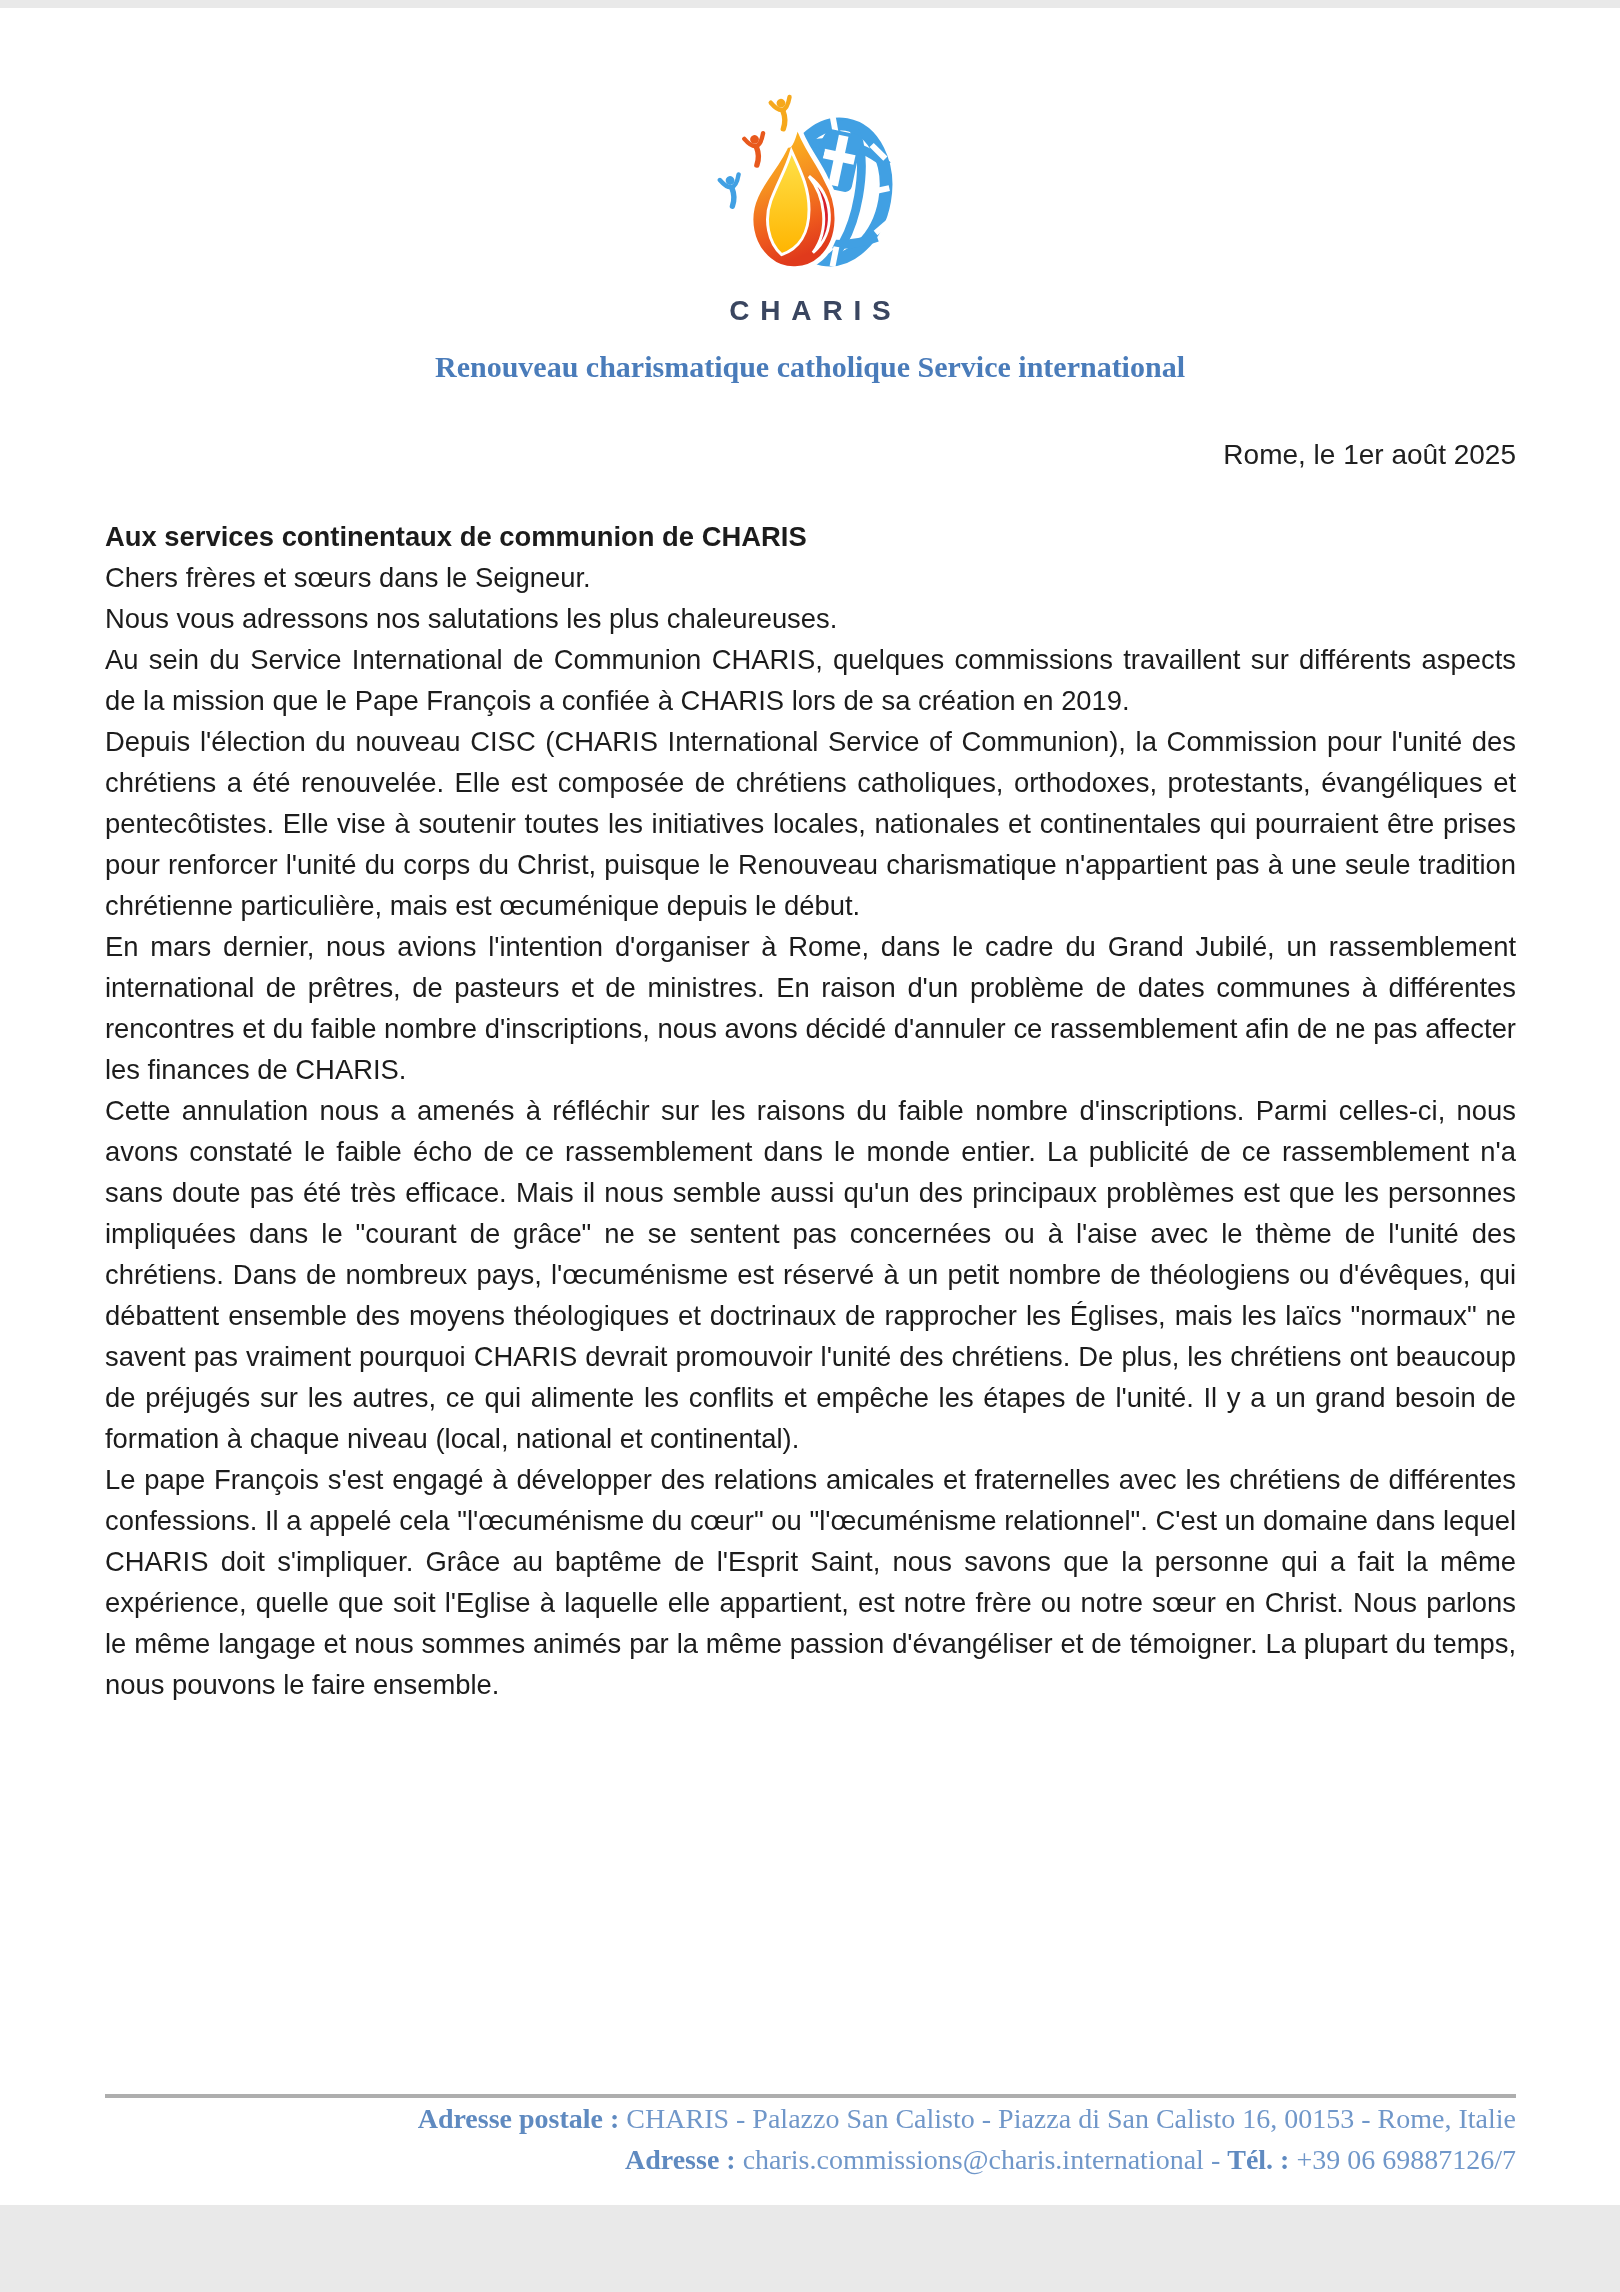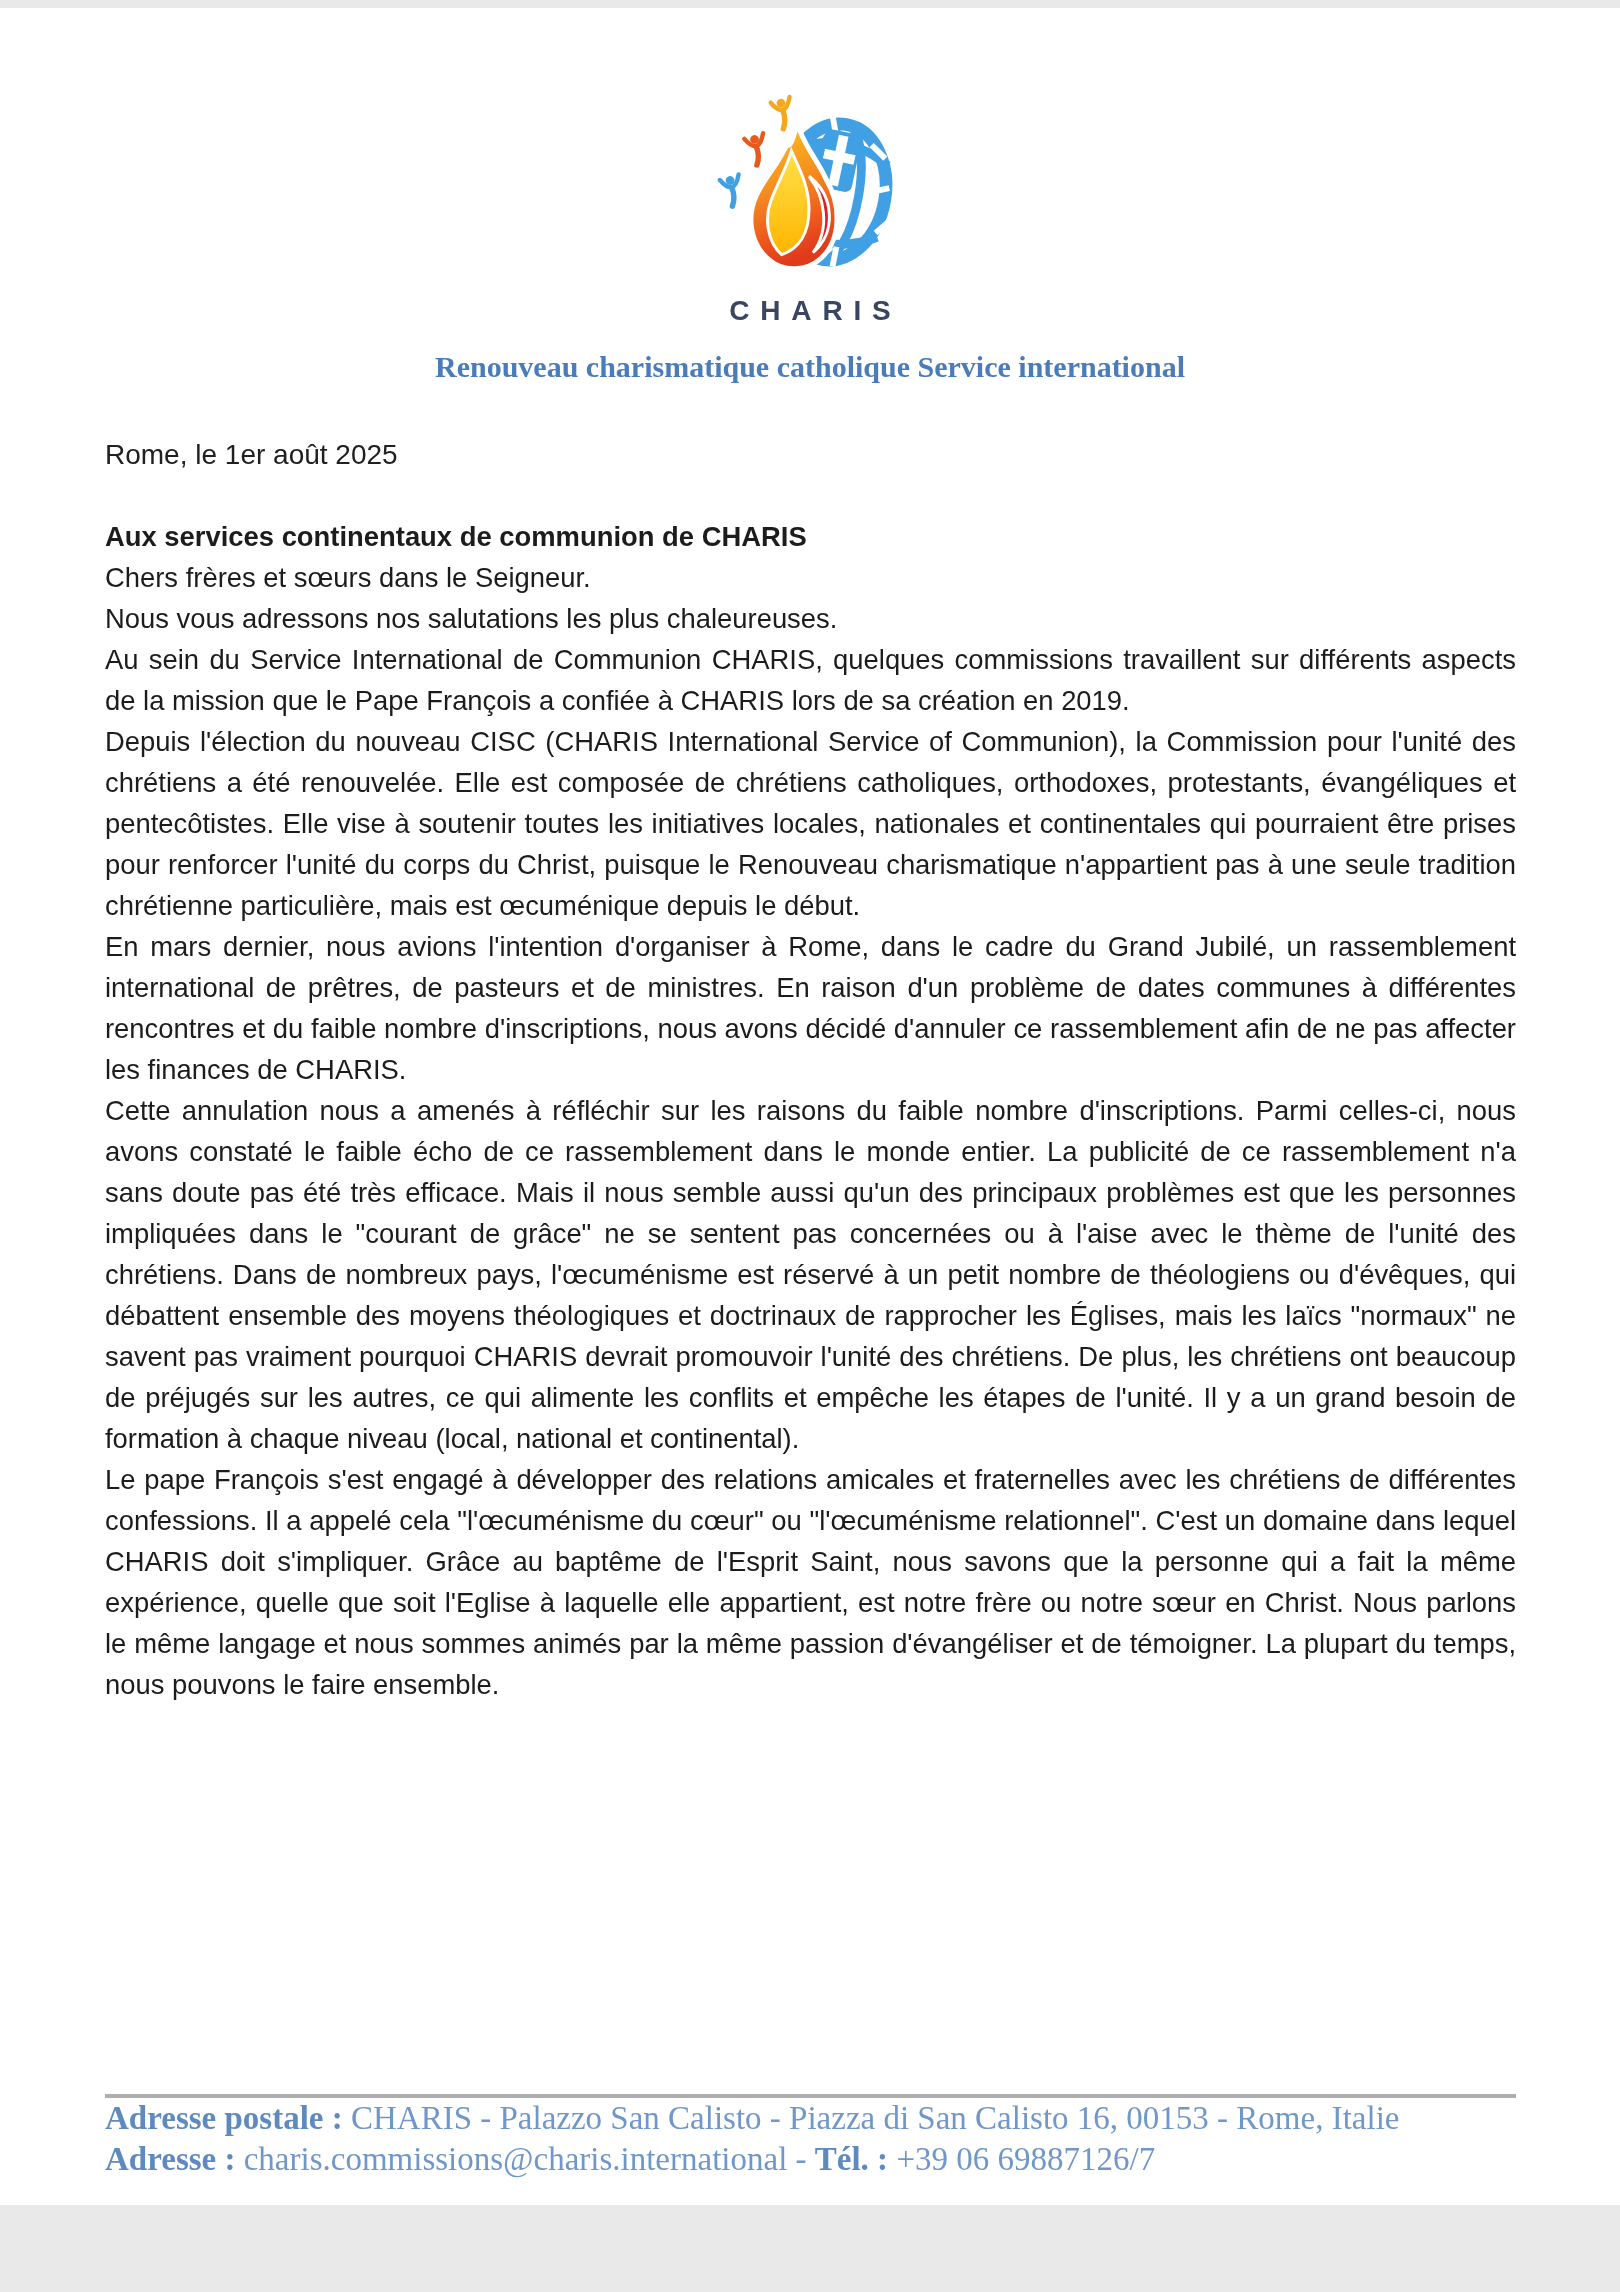--- a/index.html
+++ b/index.html
@@ -24,38 +24,38 @@
   }
   .subtitle{
     margin-top:23.5px;
     font-family:Liberation Serif, serif;
     font-weight:bold;font-size:30px;
     color:#4a7cba;
   }
   
   .dateline{
     position:absolute;top:431px;left:105px;right:104px;
-    font-size:28px;color:#202020;
+    text-align:right;font-size:28px;color:#202020;
   }
   
   .content{
     position:absolute;top:508px;left:105px;right:104px;
     font-size:27.4px;line-height:41px;
   }
   .content p{margin:0;}
   .recipients{font-weight:bold;}
   .blk{margin-top:30px;}
   .para{text-align:justify;}
   
   .footer{position:absolute;left:105px;right:104px;top:2086px;}
   .rule{height:3.9px;background:#aeaeae;}
   .f-line{
-    text-align:left;
+    text-align:right;
     font-family:"Liberation Serif",serif;
-    font-size:33px;line-height:41px;
+    font-size:28px;line-height:41px;
     color:#7097c9;
   }
   .f-line:first-of-type{margin-top:23.5px;}
   .f-label{font-weight:bold;color:#5f8ac0;}
   .f-label,.f-value{white-space:pre-wrap;}
 </style>
 </head>
 <body>
 
 <div class="page">

